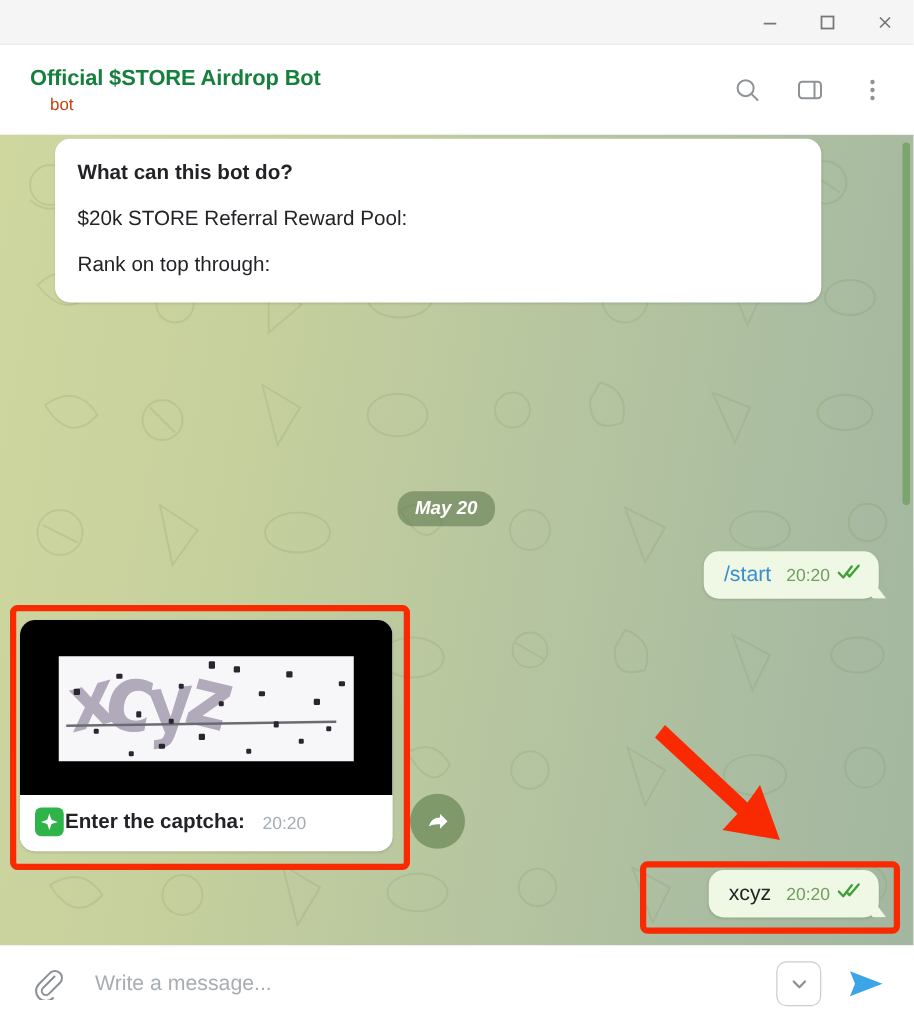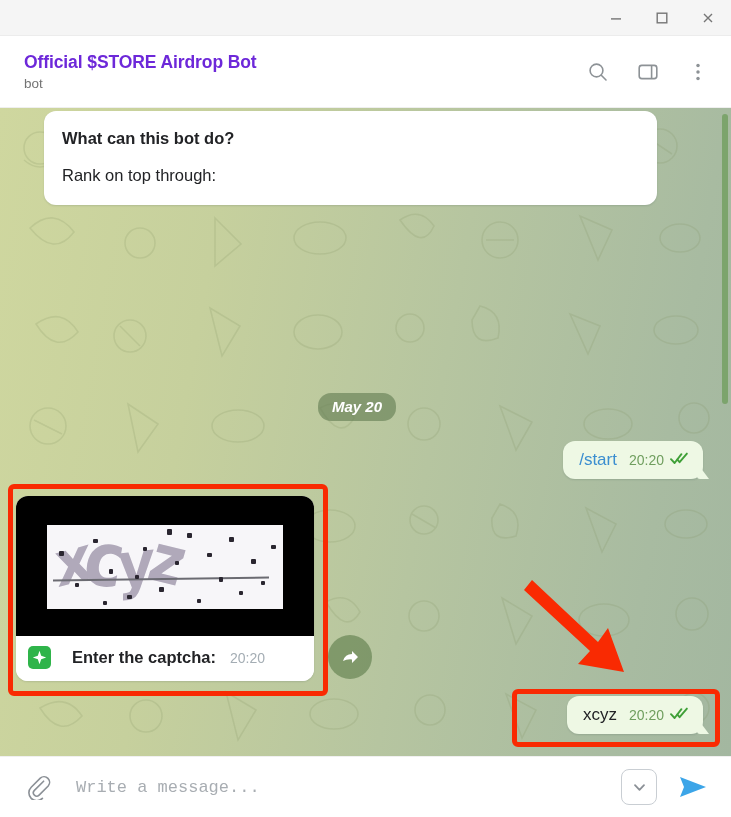--- a/index.html
+++ b/index.html
@@ -35,25 +35,25 @@
   .chathead {
     position: absolute; top: 36px; left: 0;
     width: 731px; height: 72px;
     background: #ffffff;
     display: flex; align-items: center;
     padding: 0 16px 0 24px;
     border-bottom: 1px solid #efefef;
   }
   .headtexts { flex: 1; min-width: 0; }
   .chat-title {
-    font-size: 17.5px; font-weight: bold; color: #6d28d9;
+    font-size: 17.5px; font-weight: bold; color: #15803d;
     letter-spacing: -0.1px; line-height: 22px;
   }
   .chat-sub {
-    font-size: 13.5px; color: #737373; line-height: 19px; margin-top: 1px;
+    font-size: 13.5px; color: #c2410c; line-height: 19px; margin-top: 1px; margin-left: 16px;
   }
   .headicons { display: flex; align-items: center; gap: 16px; }
   .hicon {
     width: 34px; height: 34px;
     display: flex; align-items: center; justify-content: center;
     color: #8d9296;
   }
 
   
   .chatbody {
@@ -172,21 +172,21 @@
   }
   .sparkle-badge {
     width: 23px; height: 23px;
     border-radius: 5px;
     background: #2fb44a;
     display: flex; align-items: center; justify-content: center;
     flex: 0 0 auto;
   }
   .cap-text {
     font-size: 16.5px; color: #222326; font-weight: 600;
-    margin-left: 21px;
+    margin-left: 1px;
   }
   .cap-time { font-size: 14px; color: #a4adb4; margin-left: 14px; }
 
   
   .fwd {
     position: absolute; left: 328px; top: 527px;
     width: 44px; height: 44px;
     border-radius: 50%;
     background: rgba(90,122,72,0.60);
     display: flex; align-items: center; justify-content: center;
@@ -208,21 +208,21 @@
     position: absolute; left: 0; top: 756px;
     width: 731px; height: 61px;
     background: #ffffff;
     display: flex; align-items: center;
     padding: 0 18px 0 20px;
     border-top: 1px solid #f0f0f0;
   }
   .attach { width: 36px; height: 36px; display: flex; align-items: center; justify-content: center; color: #8b9096; }
   .msg-input {
     flex: 1; border: none; outline: none; background: transparent;
-    font-family: Liberation Mono, monospace;
+    font-family: Liberation Sans, sans-serif;
     font-size: 17px; color: #2a2a2a;
     margin-left: 20px;
   }
   .msg-input::placeholder { color: #a8adb2; }
   .chev {
     width: 36px; height: 36px;
     border: 1.6px solid #c9ced3; border-radius: 8px;
     display: flex; align-items: center; justify-content: center;
     color: #8b9096; margin-right: 16px;
   }
@@ -344,20 +344,21 @@
         <ellipse cx="334" cy="606" rx="24" ry="15"></ellipse>
         <circle cx="430" cy="602" r="15"></circle>
         <path d="M506 586 l30 16 l-14 28 Z"></path>
         <ellipse cx="610" cy="604" rx="23" ry="15"></ellipse>
         <circle cx="694" cy="600" r="15"></circle>
       </g>
     </svg>
 
     <div class="msg-in-bot">
       <div class="botline strong">What can this bot do?</div>
+      <div class="botline">$20k STORE Referral Reward Pool:</div>
       <div class="botline">Rank on top through:</div>
     </div>
 
     <div class="datepill">May 20</div>
 
     <div class="msg-out start">
       <span class="out-text cmd">/start</span>
       <span class="meta">
         <span class="out-time">20:20</span>
         <span class="ticks">

